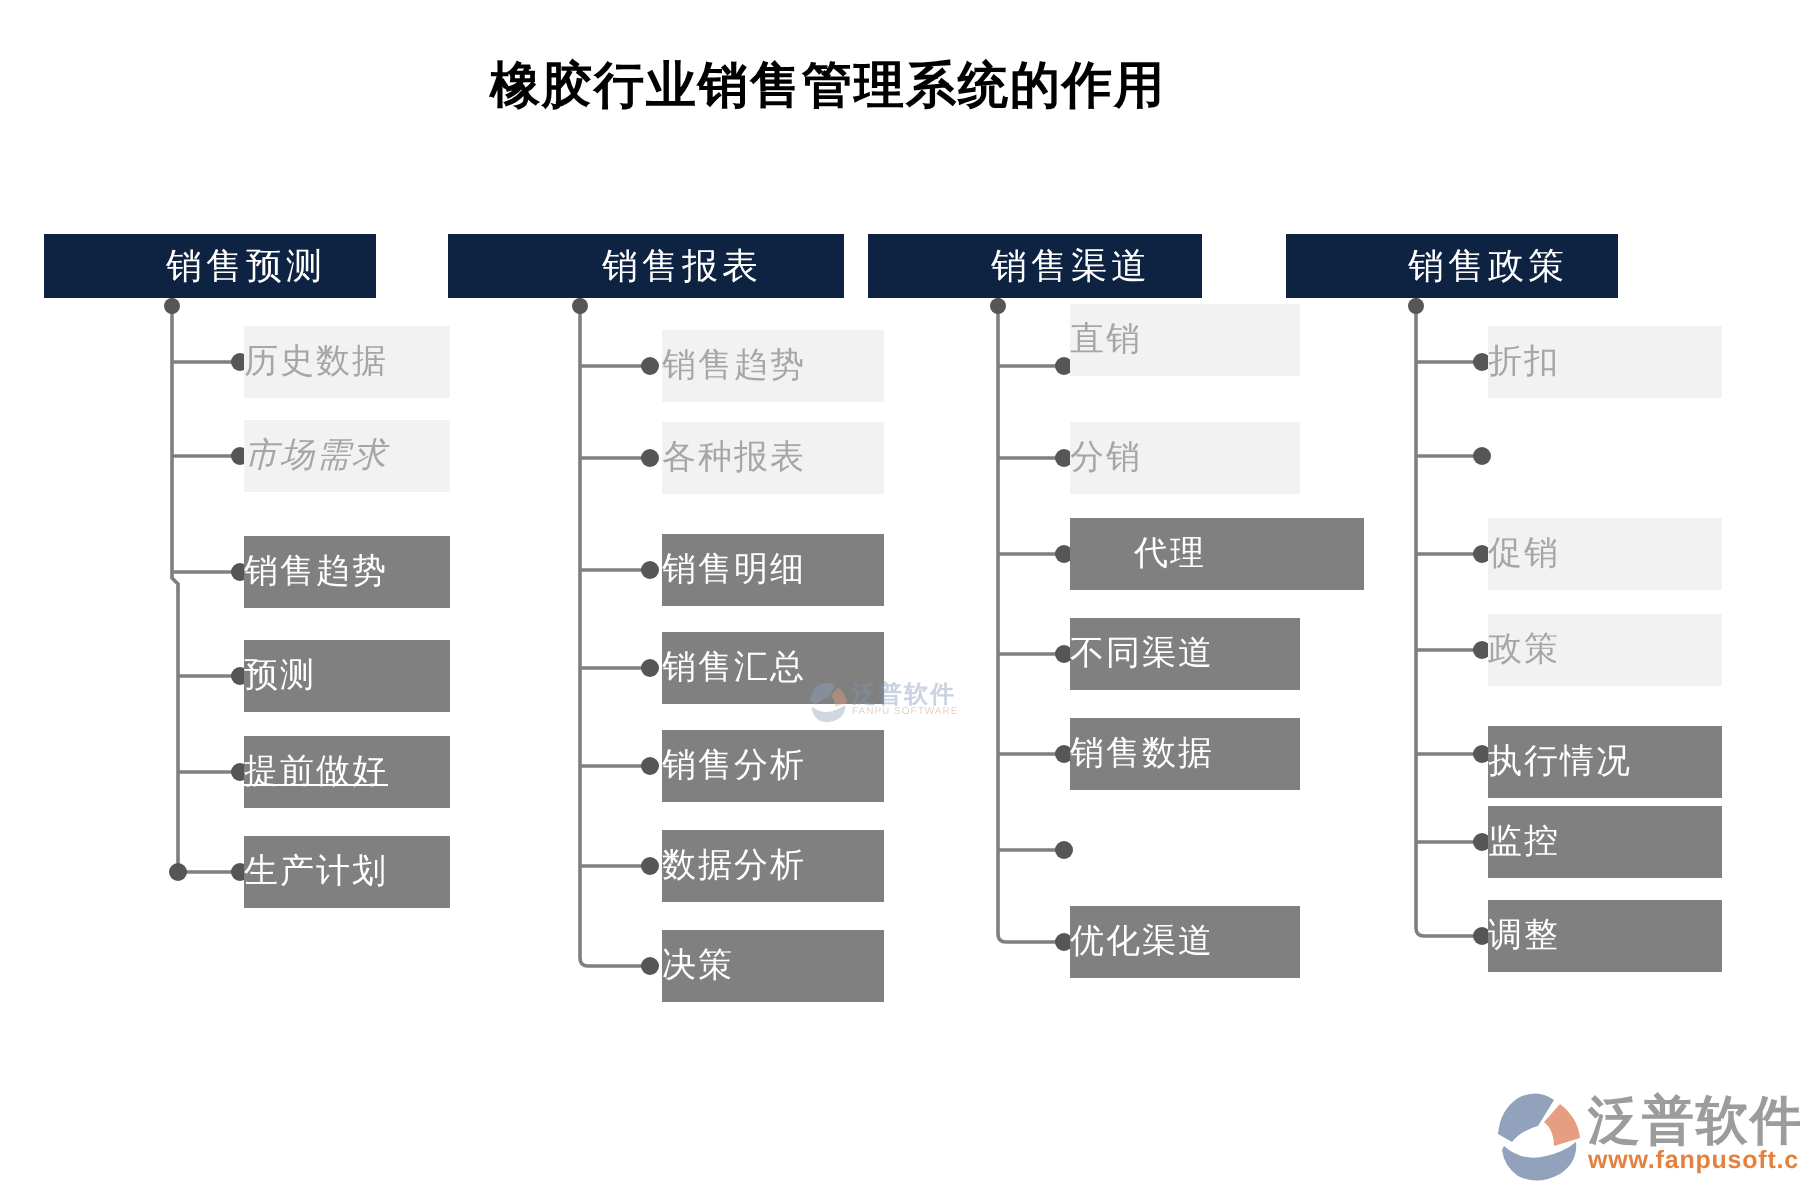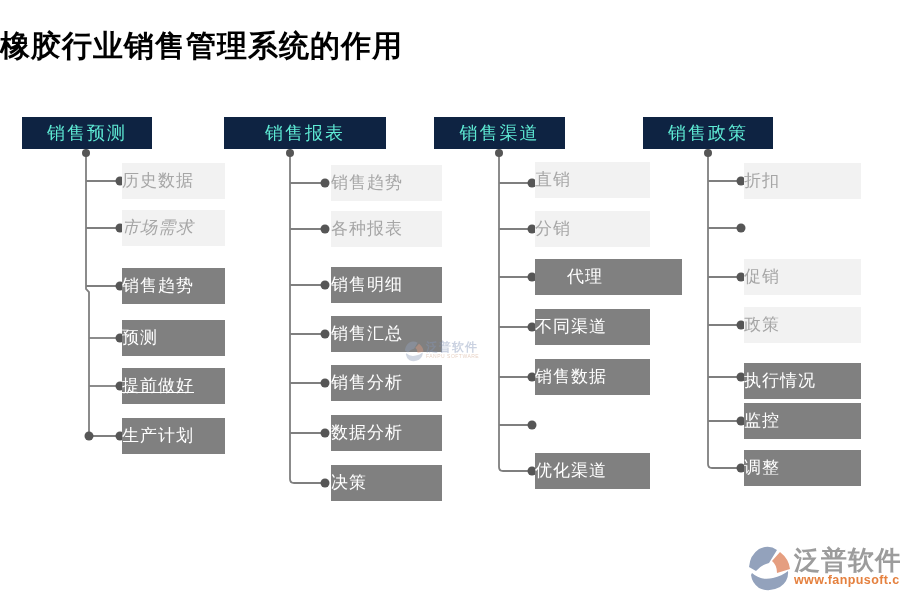--- a/index.html
+++ b/index.html
@@ -1,29 +1,29 @@
 <!DOCTYPE html>
 <html><head>
 <meta charset="utf-8">
 <style>
   html,body{margin:0;padding:0;background:#ffffff;}
   #stage{
     position:relative;width:900px;height:600px;background:#ffffff;overflow:hidden;
     font-family:"Liberation Sans","DejaVu Sans",sans-serif;
   }
   .title{
-    position:absolute;top:26px;left:0;width:828px;text-align:left;
+    position:absolute;top:26px;left:0;width:828px;text-align:center;
     font-family:"Liberation Serif","DejaVu Serif",serif;
-    font-size:30px;font-weight:bold;color:#000000;letter-spacing:1px;
+    font-size:25px;font-weight:bold;color:#000000;letter-spacing:1px;
   }
   .col-header{
     position:absolute;height:32px;line-height:32px;text-align:center;
-    background:#0e2342;color:#5eead4;
+    background:#0e2342;color:#ffffff;
     font-family:"Liberation Serif","DejaVu Serif",serif;
-    font-size:18px;letter-spacing:2px;
+    font-size:18px;letter-spacing:2px;padding-left:36px;
   }
   .item{
     position:absolute;height:36px;line-height:36px;text-align:left;
     font-size:17px;letter-spacing:1px;
   }
   .item.light{background:#f2f2f2;color:#a6a6a6;}
   .item.dark{background:#808080;color:#ffffff;}
   #connectors{position:absolute;left:0;top:0;}
   .wm{
     position:absolute;left:404px;top:341px;opacity:.42;display:flex;align-items:flex-start;
@@ -126,21 +126,21 @@
   <div class="col-header" style="left:224px;top:117px;width:162px;text-align:center;">销售报表</div>
   <div class="item light" style="left:331px;top:165px;width:111px;">销售趋势</div>
   <div class="item light" style="left:331px;top:211px;width:111px;">各种报表</div>
   <div class="item dark" style="left:331px;top:267px;width:111px;">销售明细</div>
   <div class="item dark" style="left:331px;top:316px;width:111px;">销售汇总</div>
   <div class="item dark" style="left:331px;top:365px;width:111px;">销售分析</div>
   <div class="item dark" style="left:331px;top:415px;width:111px;">数据分析</div>
   <div class="item dark" style="left:331px;top:465px;width:111px;">决策</div>
 
   <div class="col-header" style="left:434px;top:117px;width:131px;">销售渠道</div>
-  <div class="item light" style="left:535px;top:162px;width:115px;font-family:Liberation Serif, serif;">直销</div>
+  <div class="item light" style="left:535px;top:152px;width:115px;font-family:Liberation Serif, serif;">直销</div>
   <div class="item light" style="left:535px;top:211px;width:115px;">分销</div>
   <div class="item dark" style="left:535px;top:259px;width:115px;padding-left:32px;">代理</div>
   <div class="item dark" style="left:535px;top:309px;width:115px;">不同渠道</div>
   <div class="item dark" style="left:535px;top:359px;width:115px;">销售数据</div>
   <div class="item dark" style="left:535px;top:453px;width:115px;">优化渠道</div>
 
   <div class="col-header" style="left:643px;top:117px;width:130px;">销售政策</div>
   <div class="item light" style="left:744px;top:163px;width:117px;">折扣</div>
   <div class="item light" style="left:744px;top:259px;width:117px;">促销</div>
   <div class="item light" style="left:744px;top:307px;width:117px;">政策</div>

